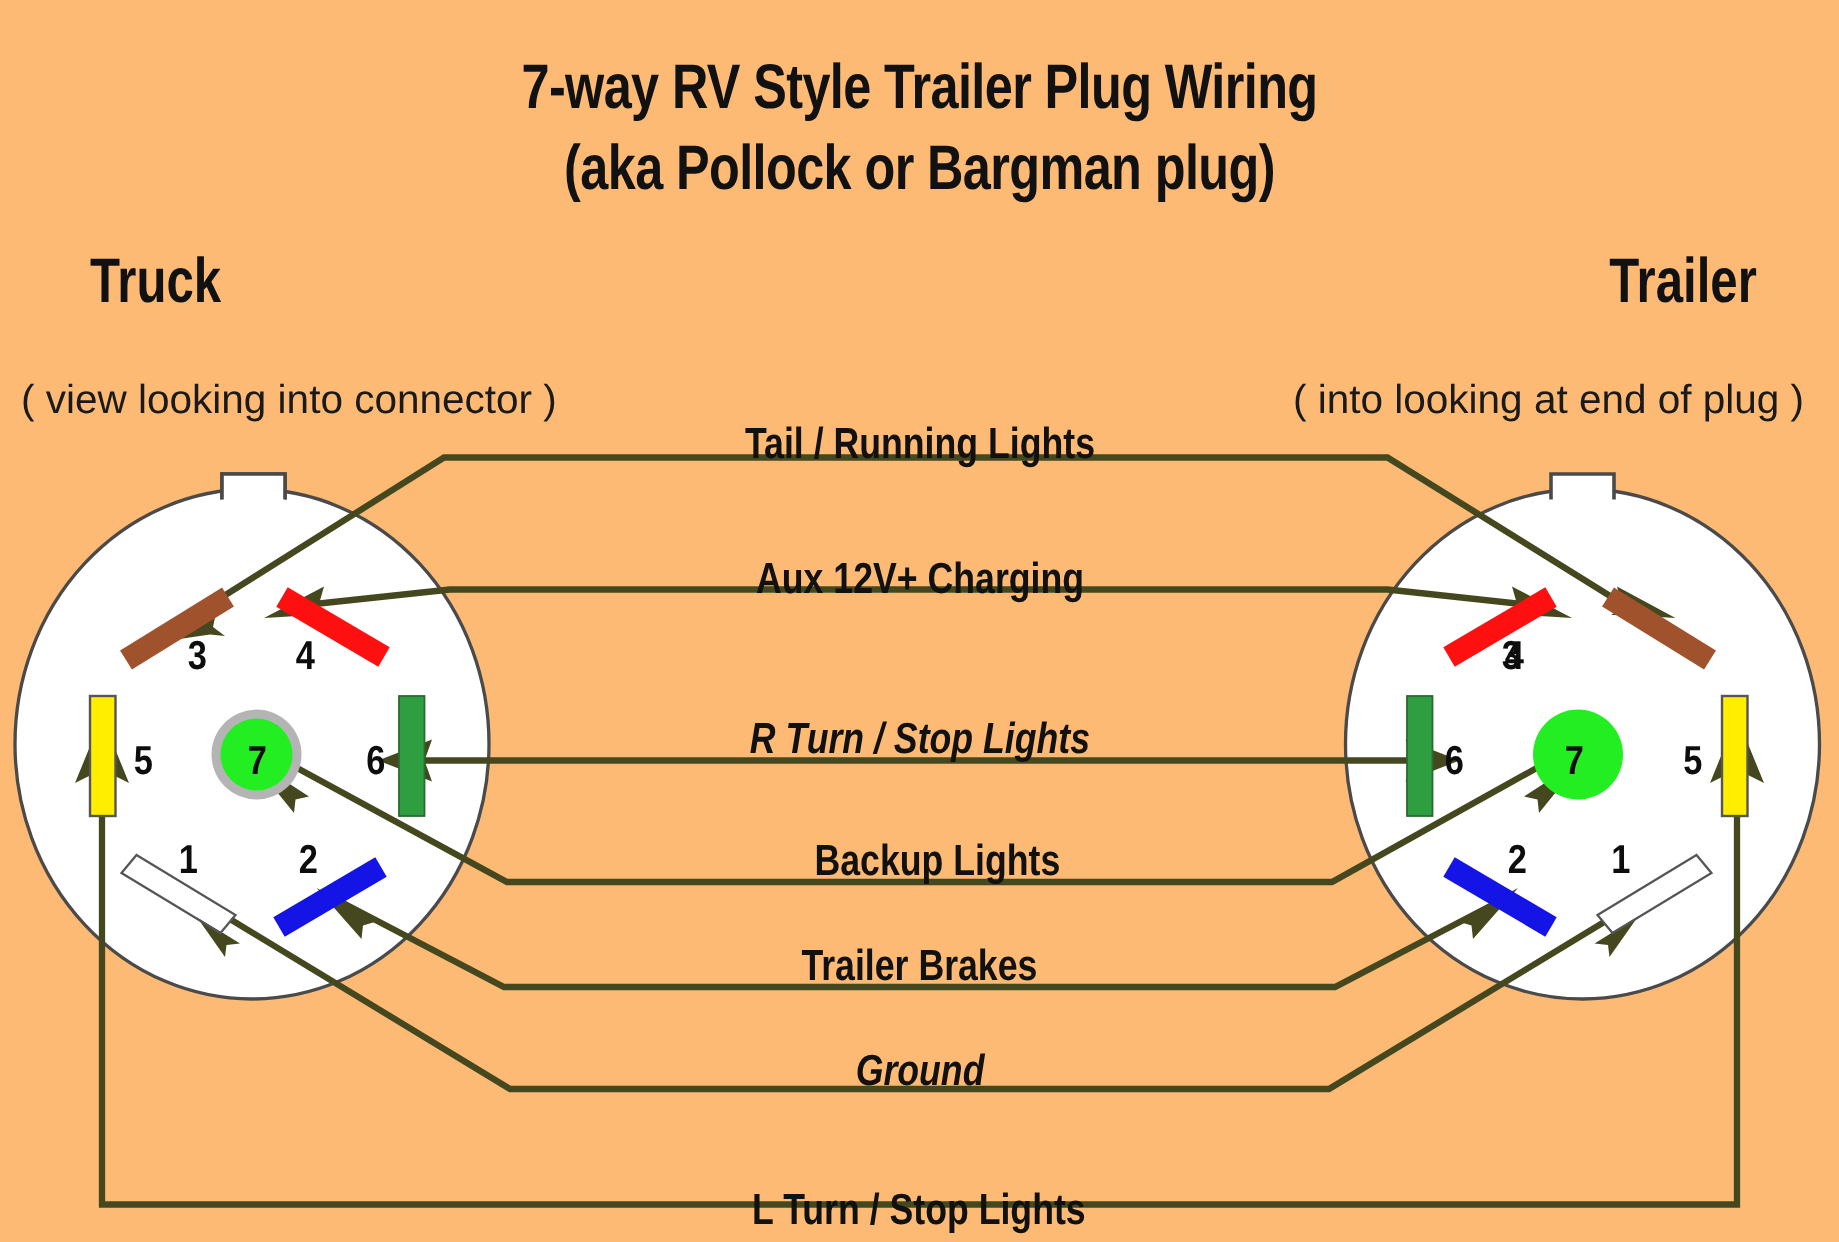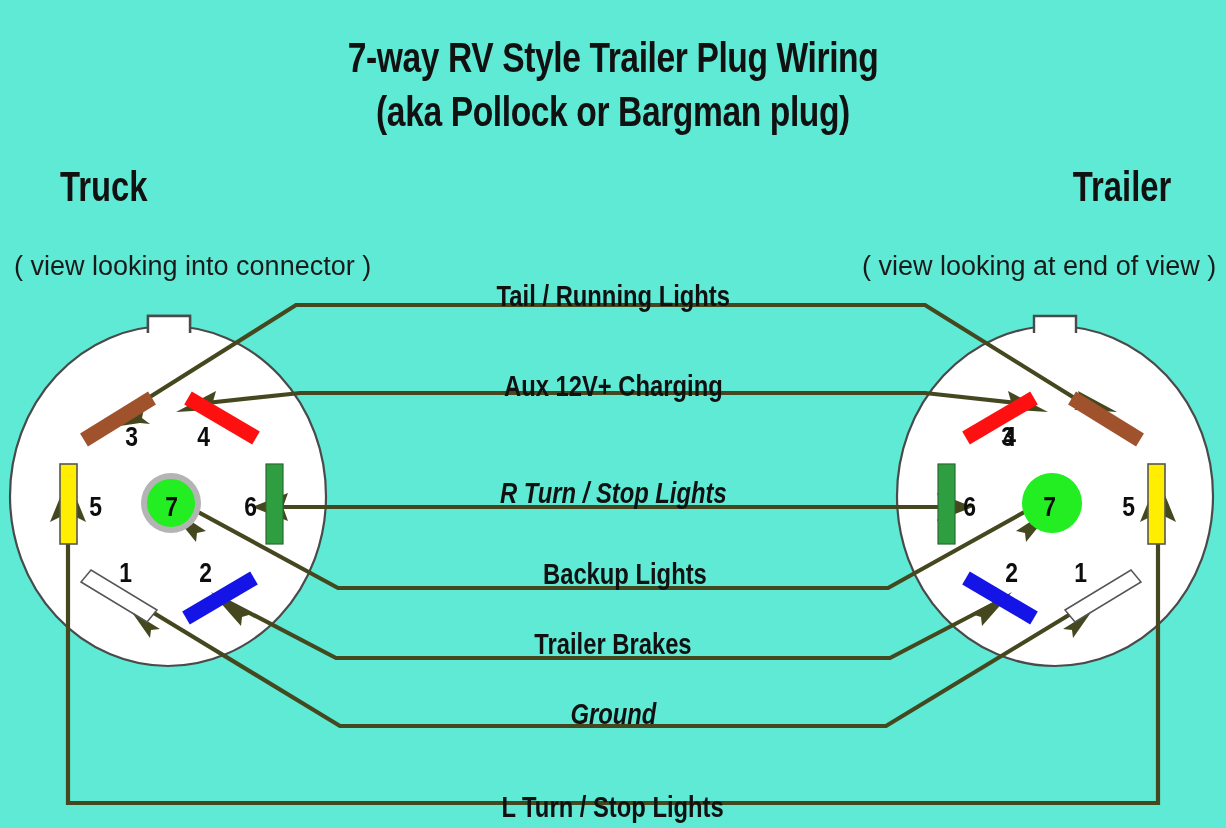--- a/index.html
+++ b/index.html
@@ -1,18 +1,18 @@
 <!DOCTYPE html>
 <html><head>
 <meta charset="utf-8">
 <style>
   html,body{margin:0;padding:0;background:#fff;}
   body{width:1226px;height:828px;overflow:hidden;
        font-family:"Liberation Sans","DejaVu Sans",sans-serif;}
-  #stage{position:relative;width:1226px;height:828px;background:#5eead4;}
+  #stage{position:relative;width:1226px;height:828px;background:#fdba74;}
   svg#diagram{position:absolute;left:0;top:0;width:1226px;height:828px;}
 
   .ttl{position:absolute;left:0;width:1226px;text-align:center;
        font-weight:bold;color:#111;letter-spacing:-0.5px;
        font-family:"Liberation Sans Narrow","Liberation Sans",sans-serif;
        transform:scaleX(0.80);transform-origin:50% 50%;white-space:nowrap;}
   #title1{top:34px;font-size:42px;}
   #title2{top:88px;font-size:42px;}
 
   .sideHead{position:absolute;font-weight:bold;color:#111;font-size:42px;
@@ -152,21 +152,21 @@
 
   <div class="ttl" id="title1">7-way RV Style Trailer Plug Wiring</div>
   <div class="ttl" id="title2">(aka Pollock or Bargman plug)</div>
 
   <div class="sideHead" id="truckHead">Truck</div>
   <div id="trailerHeadWrap">
     <span class="sideHead" style="position:relative;left:0;top:0;display:inline-block;">Trailer</span>
   </div>
 
   <div class="viewNote" id="truckNote">( view looking into connector )</div>
-  <div class="viewNote" id="trailerNote">( view looking at end of view )</div>
+  <div class="viewNote" id="trailerNote">( into looking at end of plug )</div>
 
   <div id="wireLabelHost">
       <div class="wlabel" style="top: 280px;"><span>Tail / Running Lights</span></div>
       <div class="wlabel" style="top: 370px;"><span>Aux 12V+ Charging</span></div>
       <div class="wlabel" style="top: 477px; font-style: italic;"><span>R Turn / Stop Lights</span></div>
       <div class="wlabel" style="top: 558px; margin-left: 12px;"><span>Backup Lights</span></div>
       <div class="wlabel" style="top: 628px;"><span>Trailer Brakes</span></div>
       <div class="wlabel" style="top: 698px; font-style: italic;"><span>Ground</span></div>
       <div class="wlabel" style="top: 791px;"><span>L Turn / Stop Lights</span></div>
     </div>

